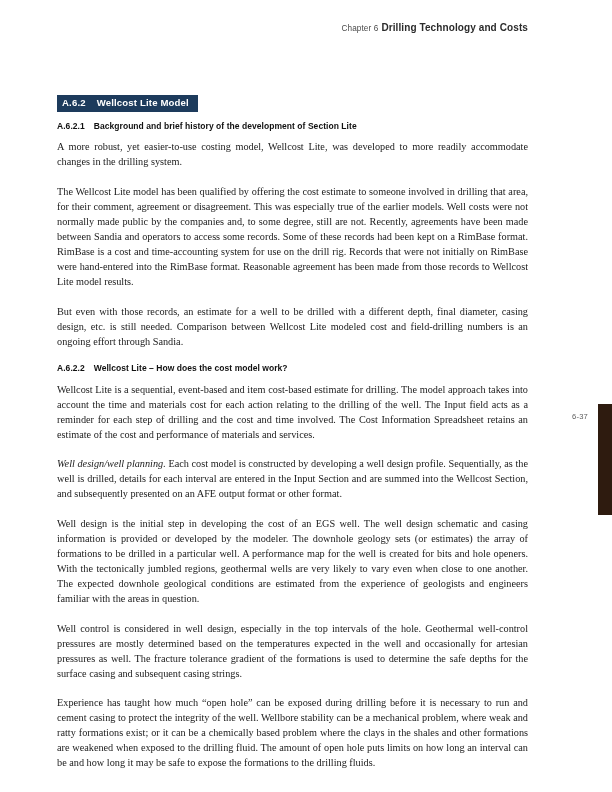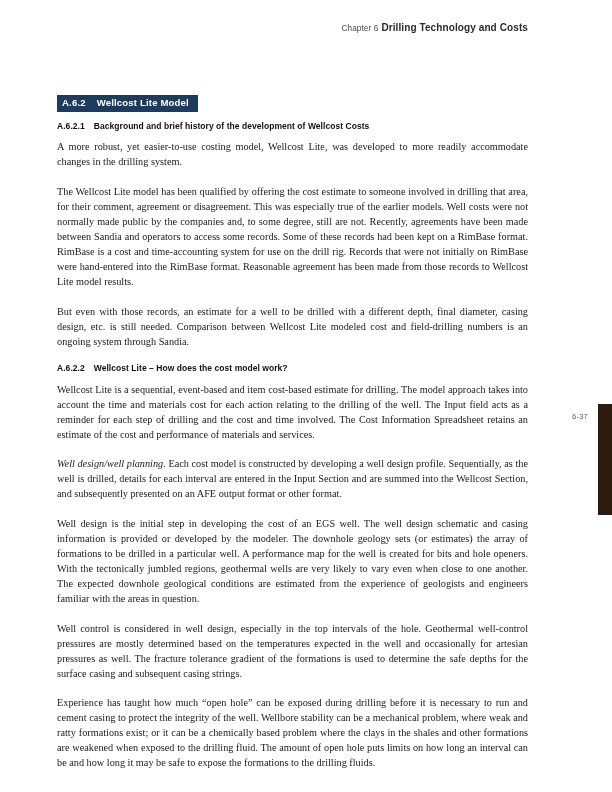--- a/index.html
+++ b/index.html
@@ -132,28 +132,28 @@
     <span class="chapter-label">Chapter 6</span><span class="chapter-title">Drilling Technology and Costs</span>
   </div>
 
   <div class="content">
 
     <div class="section-banner">
       <span class="num">A.6.2</span><span>Wellcost Lite Model</span>
     </div>
 
     <div class="subheading">
-      <span class="num">A.6.2.1</span><span>Background and brief history of the development of Wellcost Costs</span>
+      <span class="num">A.6.2.1</span><span>Background and brief history of the development of Section Lite</span>
     </div>
 
     <p class="body gap-after">A more robust, yet easier-to-use costing model, Wellcost Lite, was developed to more readily accommodate changes in the drilling system.</p>
 
     <p class="body">The Wellcost Lite model has been qualified by offering the cost estimate to someone involved in drilling that area, for their comment, agreement or disagreement. This was especially true of the earlier models. Well costs were not normally made public by the companies and, to some degree, still are not. Recently, agreements have been made between Sandia and operators to access some records. Some of these records had been kept on a RimBase format. RimBase is a cost and time-accounting system for use on the drill rig. Records that were not initially on RimBase were hand-entered into the RimBase format. Reasonable agreement has been made from those records to Wellcost Lite model results.</p>
 
-    <p class="body gap-after">But even with those records, an estimate for a well to be drilled with a different depth, final diameter, casing design, etc. is still needed. Comparison between Wellcost Lite modeled cost and field-drilling numbers is an ongoing system through Sandia.</p>
+    <p class="body gap-after">But even with those records, an estimate for a well to be drilled with a different depth, final diameter, casing design, etc. is still needed. Comparison between Wellcost Lite modeled cost and field-drilling numbers is an ongoing effort through Sandia.</p>
 
     <div class="subheading">
       <span class="num">A.6.2.2</span><span>Wellcost Lite – How does the cost model work?</span>
     </div>
 
     <p class="body gap-after">Wellcost Lite is a sequential, event-based and item cost-based estimate for drilling. The model approach takes into account the time and materials cost for each action relating to the drilling of the well. The Input field acts as a reminder for each step of drilling and the cost and time involved. The Cost Information Spreadsheet retains an estimate of the cost and performance of materials and services.</p>
 
     <p class="body"><span class="lead-italic">Well design/well planning.</span><span> Each cost model is constructed by developing a well design profile. Sequentially, as the well is drilled, details for each interval are entered in the Input Section and are summed into the Wellcost Section, and subsequently presented on an AFE output format or other format.</span></p>
 
     <p class="body">Well design is the initial step in developing the cost of an EGS well. The well design schematic and casing information is provided or developed by the modeler. The downhole geology sets (or estimates) the array of formations to be drilled in a particular well. A performance map for the well is created for bits and hole openers. With the tectonically jumbled regions, geothermal wells are very likely to vary even when close to one another. The expected downhole geological conditions are estimated from the experience of geologists and engineers familiar with the areas in question.</p>

